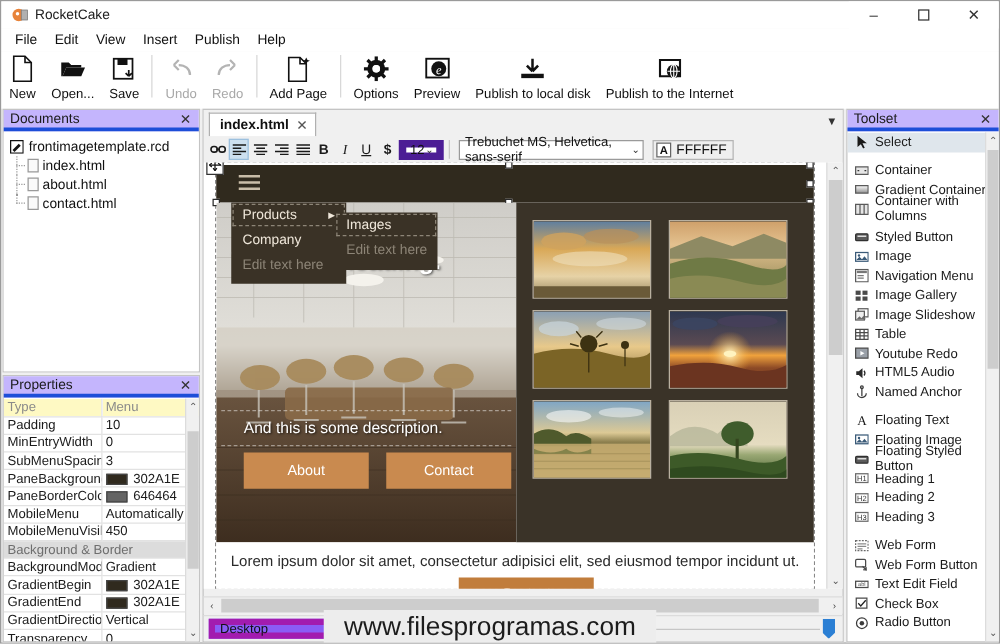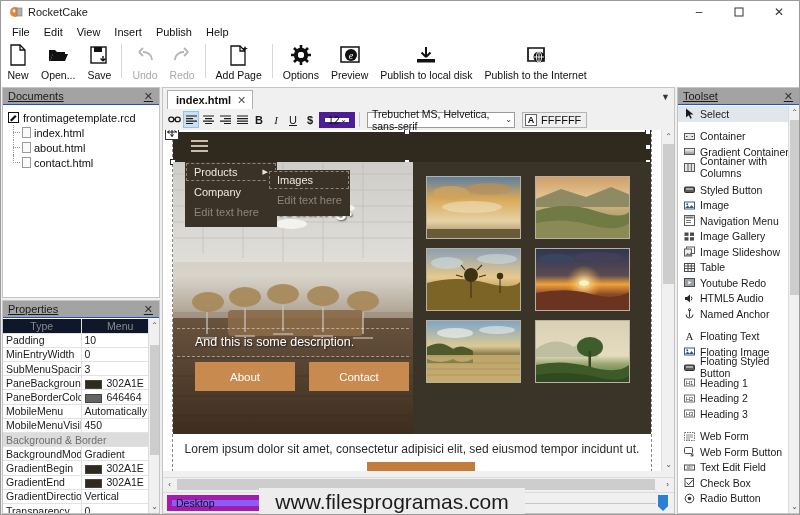--- a/index.html
+++ b/index.html
@@ -24,42 +24,42 @@
 
   
   .toolbar { position:absolute; left:0; top:40px; width:798px; height:46px; background:#ffffff; display:flex; align-items:flex-start; }
   .tbtn { height:44px; padding:2px 6px 0 6px; display:flex; flex-direction:column; align-items:center; justify-content:flex-start; min-width:34px; }
   .tbtn .ico { height:24px; display:flex; align-items:center; justify-content:center; }
   .tbtn .lbl { font-size:10.5px; color:#101010; margin-top:2px; white-space:nowrap; }
   .tbtn.disabled .lbl { color:#a8a8a8; }
   .tbsep { width:1px; height:34px; background:#d8d8d8; margin:3px 4px 0 4px; }
 
   
-  .panel-hdr { height:17px; background:#a3a3a3; border-bottom:1px solid #1d4ed8;
-               display:flex; align-items:center; padding:0 4px 0 5px; font-size:11px; color:#1a1a1a;text-decoration:underline;}
+  .panel-hdr { height:17px; background:#c4b5fd; border-bottom:3px solid #1d4ed8;
+               display:flex; align-items:center; padding:0 4px 0 5px; font-size:11px; color:#1a1a1a;}
   .panel-hdr .ttl { flex:1; }
   .panel-hdr .x { font-size:11px; color:#333; padding:0 2px; }
 
   
   .docs { position:absolute; left:1px; top:86px; width:158px; height:211px; background:#fff; border:1px solid #c4c4c4; }
   .docs .body { position:absolute; left:0; top:18px; right:0; bottom:0; background:#fff; padding:4px 0 0 5px; }
   .tree-root { display:flex; align-items:center; gap:4px; height:15px; font-size:11px; }
   .tree-child { display:flex; align-items:center; gap:3px; height:15px; font-size:11px; margin-left:14px; position:relative; }
   .tree-child:before { content:""; position:absolute; left:-9px; top:0; width:1px; height:15px; border-left:1px dotted #9a9a9a; }
   .tree-child:after { content:""; position:absolute; left:-9px; top:7px; width:7px; height:1px; border-top:1px dotted #9a9a9a; }
   .tree-child.last:before { height:8px; }
   .pg-icon { width:9px; height:11px; border:1px solid #9a9a9a; background:#fafafa; }
 
   
   .props { position:absolute; left:1px; top:299px; width:158px; height:214px; background:#fff; border:1px solid #c4c4c4; }
   .props .body { position:absolute; left:0; top:18px; right:0; bottom:0; overflow:hidden; }
   .ptable { width:100%; border-collapse:collapse; table-layout:fixed; }
   .ptable td { height:14.2px; font-size:10.5px; border-bottom:1px solid #e2e2e2; padding:0 3px; overflow:hidden; white-space:nowrap; color:#1a1a1a;}
   .ptable td.k { width:78px; border-right:1px solid #e2e2e2; }
-  .ptable tr.grey td { color:#8a8a8a; background:#0f172a;text-align:center;}
+  .ptable tr.grey td { color:#8a8a8a; background:#fef9c3;}
   .ptable tr.section td { background:#dcdcdc; color:#6e6e6e; font-weight:normal; }
   .sw { display:inline-block; width:17px; height:9px; border:1px solid #444; vertical-align:middle; margin-right:5px; }
   .pscroll { position:absolute; right:0; top:18px; width:11px; bottom:0; background:#f0f0f0; border-left:1px solid #dcdcdc;}
   .pscroll .thumb { position:absolute; left:1px; top:26px; width:9px; height:110px; background:#cdcdcd; }
   .arr { position:absolute; left:0; width:11px; height:13px; font-size:8px; text-align:center; color:#555; line-height:13px;}
 
   
   .editor { position:absolute; left:161px; top:86px; width:513px; height:427px; background:#f0f0f0; border:1px solid #c4c4c4;}
   .tabstrip { position:absolute; left:0; top:0; width:511px; height:21px; background:#f0f0f0; display:flex; align-items:flex-end;}
   .tab { margin-left:4px; height:19px; background:#ffffff; border:1px solid #b0b0b0; border-bottom:none;

